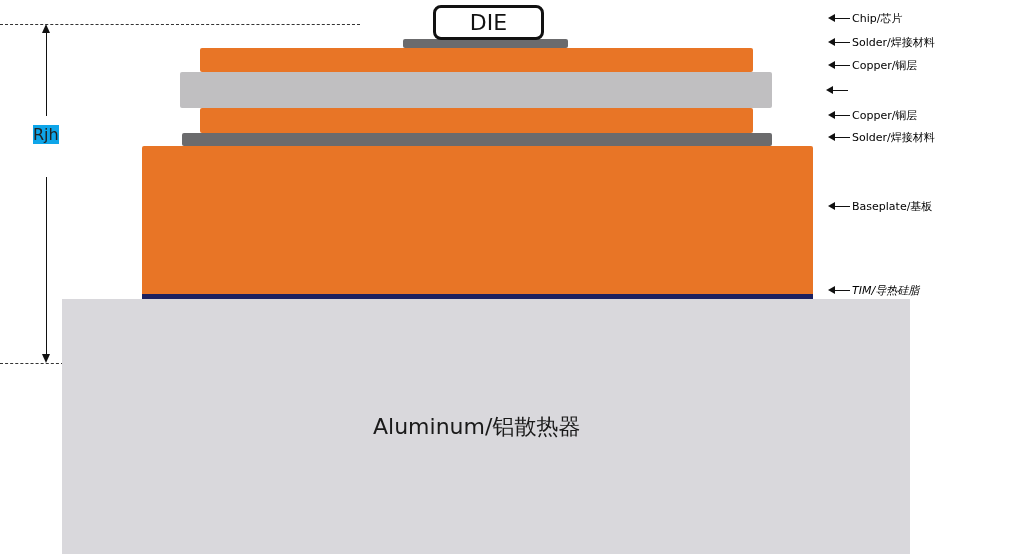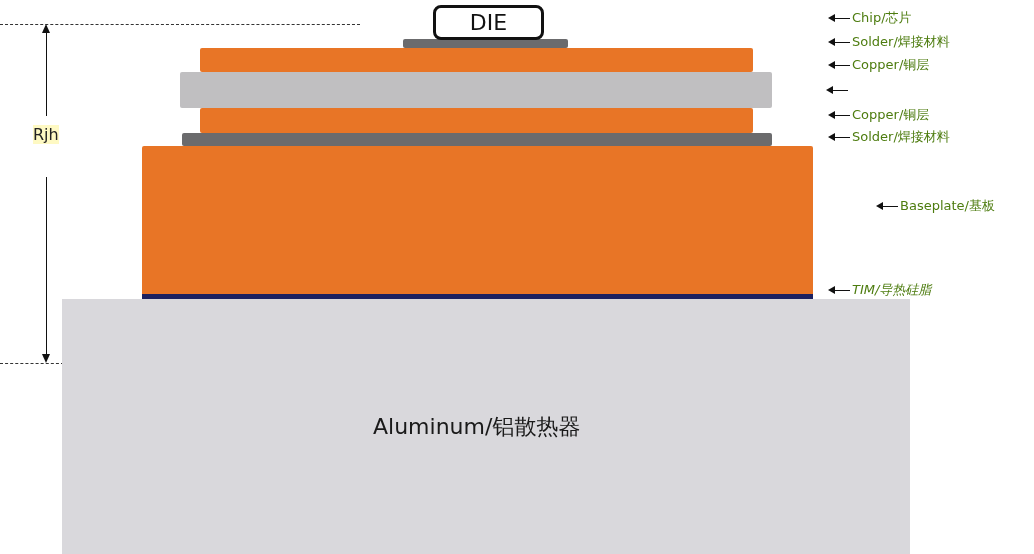--- a/index.html
+++ b/index.html
@@ -4,27 +4,27 @@
 <style>
   html, body { margin:0; padding:0; }
   body { width:1034px; height:554px; position:relative; background:#ffffff; overflow:hidden;
          font-family:"DejaVu Sans", "Liberation Sans", sans-serif; }
   .abs { position:absolute; box-sizing:border-box; }
   .layer { border-radius:2px; }
   .dash-h { border-top:1px dashed #333; height:0; }
   .vline { background:#111; width:1px; }
   .arrow-up { width:0; height:0; border-left:4px solid transparent; border-right:4px solid transparent; border-bottom:9px solid #111; }
   .arrow-down { width:0; height:0; border-left:4px solid transparent; border-right:4px solid transparent; border-top:9px solid #111; }
-  .label { display:flex; align-items:center; font-size:13px; color:#4d7c0f; white-space:nowrap; height:20px; }
+  .label { display:flex; align-items:center; font-size:11px; color:#000000; white-space:nowrap; height:20px; }
   .label .arr { display:inline-flex; align-items:center; width:22px; margin-right:2px; }
   .label .arr .head { width:0; height:0; border-top:4px solid transparent; border-bottom:4px solid transparent; border-right:7px solid #111; }
   .label .arr .shaft { height:1px; background:#111; flex:1; }
   .die { background:#fff; border:3px solid #111; border-radius:8px; display:flex; align-items:center; justify-content:center; font-size:22px; color:#111; }
   .al-text { font-size:22px; color:#1a1a1a; }
-  .rjh { font-size:16px; color:#222; background:#fef9c3; }
+  .rjh { font-size:16px; color:#222; background:#0ea5e9; }
 </style>
 </head>
 <body>
 
 <div class="abs dash-h" style="left:0; top:24px; width:360px;"></div>
 <div class="abs dash-h" style="left:0; top:363px; width:64px;"></div>
 
 <div class="abs arrow-up" style="left:42px; top:24px;"></div>
 <div class="abs vline" style="left:46px; top:30px; height:86px;"></div>
 <div class="abs rjh" style="left:33px; top:125px;">Rjh</div>
@@ -87,21 +87,21 @@
     </span>
   <span>Copper/铜层</span>
 </div>
 <div class="abs label" style="left:828px; top:127px;">
   <span class="arr">
       <span class="head"></span>
       <span class="shaft"></span>
     </span>
   <span>Solder/焊接材料</span>
 </div>
-<div class="abs label" style="left:876px; top:196px;justify-content:flex-end;">
+<div class="abs label" style="left:828px; top:196px;justify-content:flex-end;">
   <span class="arr">
       <span class="head"></span>
       <span class="shaft"></span>
     </span>
   <span>Baseplate/基板</span>
 </div>
 <div class="abs label" style="left:828px; top:280px;font-style:italic;">
   <span class="arr">
       <span class="head"></span>
       <span class="shaft"></span>

